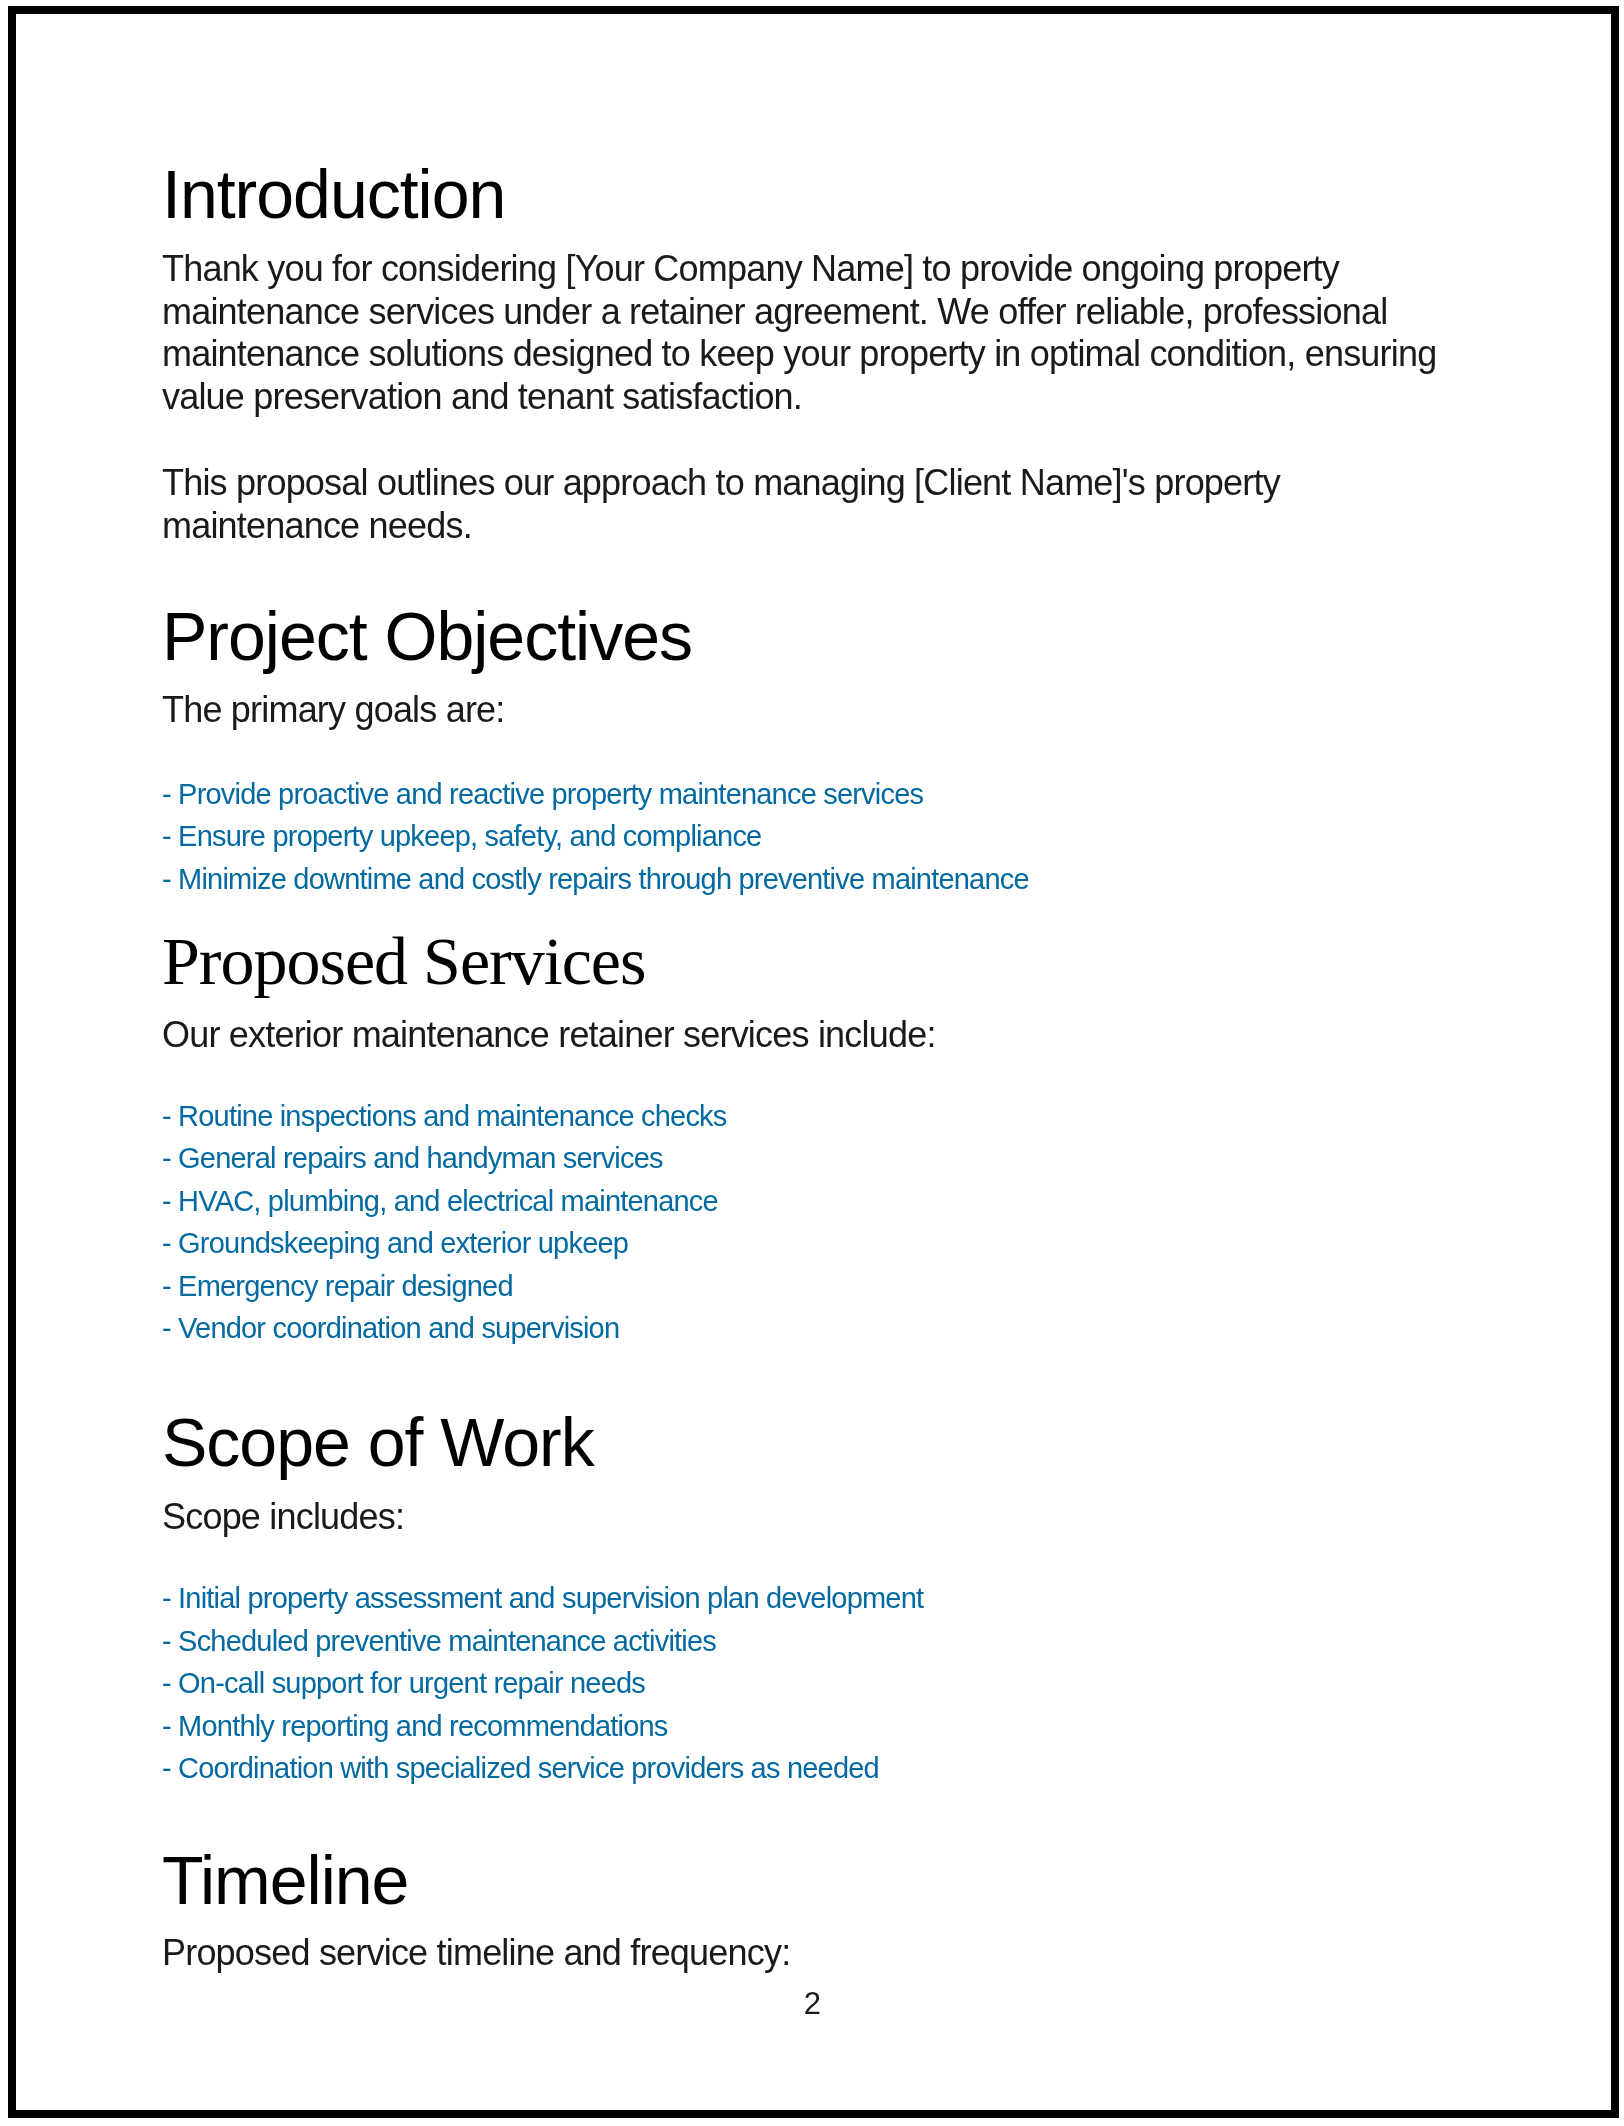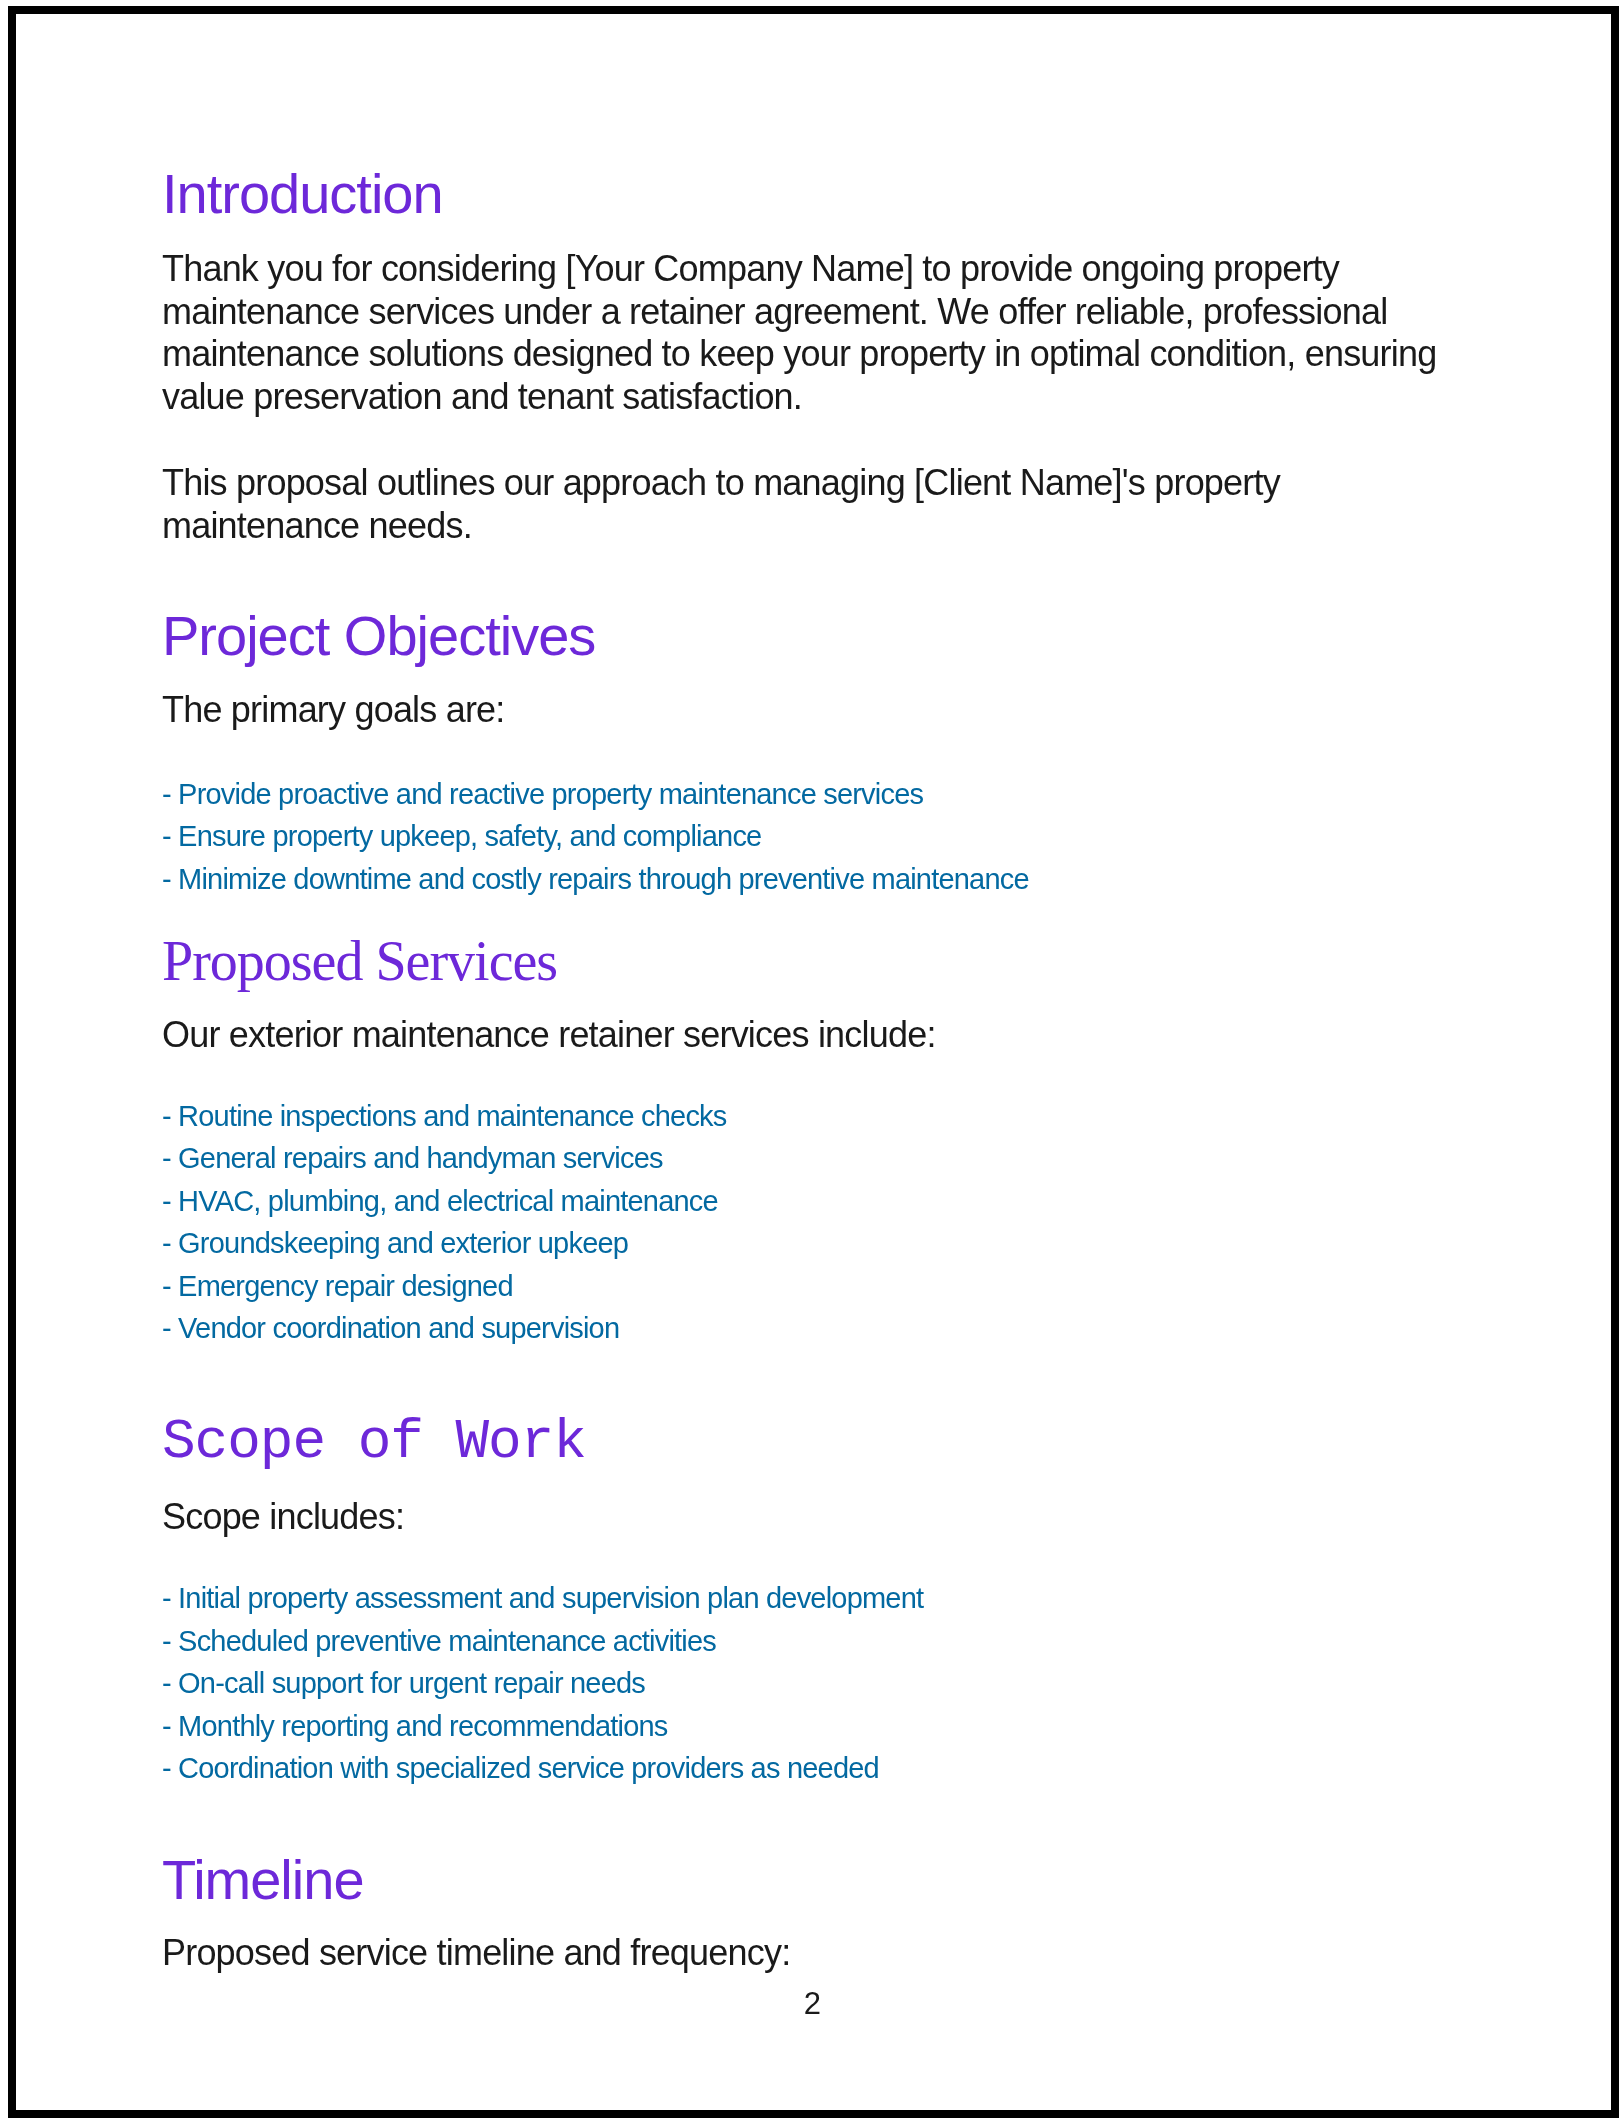--- a/index.html
+++ b/index.html
@@ -26,25 +26,25 @@
     border: 8px solid #000000;
     pointer-events: none;
   }
   .content {
     position: absolute;
     left: 162px;
     top: 0;
     width: 1300px;
   }
   h1.doc-heading {
-    font-size: 56px;
+    font-size: 68px;
     font-weight: 400;
     line-height: 64px;
     letter-spacing: -1px;
-    color: #6d28d9;
+    color: #000000;
   }
   p.doc-para {
     font-size: 36px;
     font-weight: 400;
     line-height: 42.5px;
     letter-spacing: -0.8px;
     color: #1a1a1a;
   }
   ul.doc-list {
     list-style: none;
@@ -59,21 +59,21 @@
   
   .s0-h  { margin-top: 162px; }
   .s0-p0 { margin-top: 22px; }
   .s0-p1 { margin-top: 44px; }
   .s1-h  { margin-top: 57px; }
   .s1-p0 { margin-top: 21px; }
   .s1-ul { margin-top: 41px; }
   .s2-h  { margin-top: 29px; font-family: Liberation Serif, serif; }
   .s2-p0 { margin-top: 21px; }
   .s2-ul { margin-top: 38px; }
-  .s3-h  { margin-top: 60px; font-family: Liberation Mono, monospace; }
+  .s3-h  { margin-top: 60px; }
   .s3-p0 { margin-top: 22px; }
   .s3-ul { margin-top: 39px; }
   .s4-h  { margin-top: 58px; }
   .s4-p0 { margin-top: 20px; }
   .page-number {
     position: absolute;
     left: 0;
     right: 0;
     top: 1983px;
     text-align: center;

